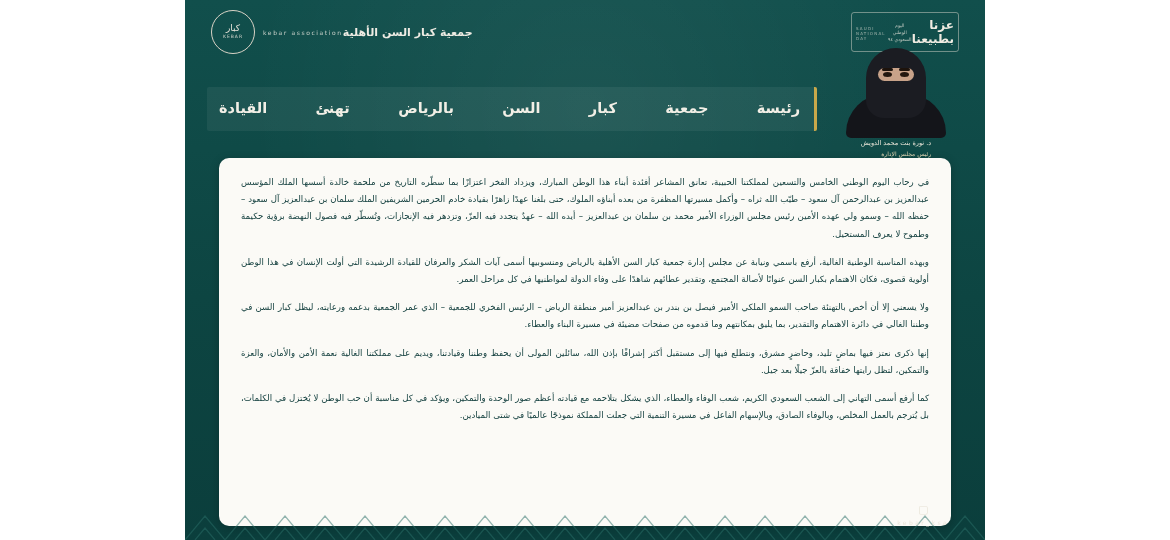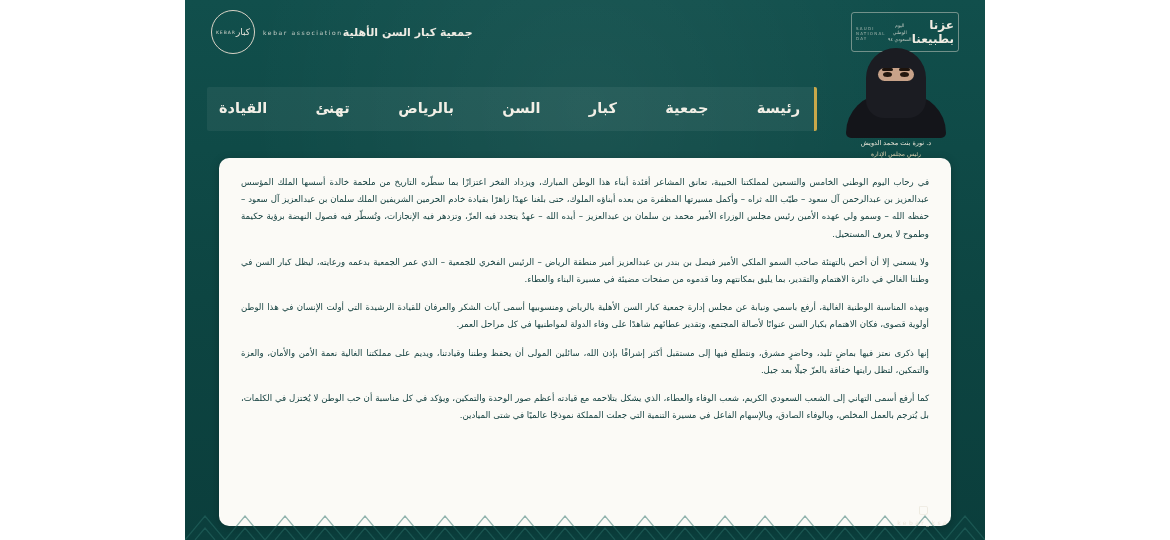--- a/index.html
+++ b/index.html
@@ -55,21 +55,21 @@
     align-items: center;
     gap: 8px;
     direction: rtl;
   }
   .logo-badge {
     width: 42px;
     height: 42px;
     border-radius: 50%;
     border: 1.4px solid #d8d3c6;
     display: flex;
-    flex-direction: row;
+    flex-direction: column;
     align-items: center;
     justify-content: center;
     color: #e9e5db;
     line-height: 1;
   }
   .logo-badge .b-ar {
     font-size: 9px;
     letter-spacing: 0.5px;
   }
   .logo-badge .b-en {
@@ -225,21 +225,20 @@
     border-radius: 2px;
   }
   .portrait .brow.l { left: 42px; }
   .portrait .brow.r { left: 59px; }
 
   .name-card {
     position: absolute;
     bottom: -4px;
     left: 50%;
     transform: translateX(-50%);
-    text-align: center;
     color: #efe9dc;
     line-height: 1.5;
   }
   .name-card .nm {
     font-size: 6.5px;
     letter-spacing: .1px;
   }
   .name-card .ttl {
     font-size: 6px;
     color: #d9cfae;
@@ -365,22 +364,22 @@
         <div class="eye r"></div>
       </div>
       <div class="name-card">
         <div class="nm">د. نورة بنت محمد الدويش</div>
         <div class="ttl">رئيس مجلس الإدارة</div>
       </div>
     </div>
 
     <div class="card">
       <p>في رحاب اليوم الوطني الخامس والتسعين لمملكتنا الحبيبة، تعانق المشاعر أفئدة أبناء هذا الوطن المبارك، ويزداد الفخر اعتزازًا بما سطّره التاريخ من ملحمة خالدة أسسها الملك المؤسس عبدالعزيز بن عبدالرحمن آل سعود – طيّب الله ثراه – وأكمل مسيرتها المظفرة من بعده أبناؤه الملوك، حتى بلغنا عهدًا زاهرًا بقيادة خادم الحرمين الشريفين الملك سلمان بن عبدالعزيز آل سعود – حفظه الله – وسمو ولي عهده الأمين رئيس مجلس الوزراء الأمير محمد بن سلمان بن عبدالعزيز – أيده الله – عهدٌ يتجدد فيه العزّ، وتزدهر فيه الإنجازات، وتُسطّر فيه فصول النهضة برؤية حكيمة وطموح لا يعرف المستحيل.</p>
+      <p>وبهذه المناسبة الوطنية الغالية، أرفع باسمي ونيابة عن مجلس إدارة جمعية كبار السن الأهلية بالرياض ومنسوبيها أسمى آيات الشكر والعرفان للقيادة الرشيدة التي أولت الإنسان في هذا الوطن أولوية قصوى، فكان الاهتمام بكبار السن عنوانًا لأصالة المجتمع، وتقدير عطائهم شاهدًا على وفاء الدولة لمواطنيها في كل مراحل العمر.</p>
       <p>ولا يسعني إلا أن أخص بالتهنئة صاحب السمو الملكي الأمير فيصل بن بندر بن عبدالعزيز أمير منطقة الرياض – الرئيس الفخري للجمعية – الذي عمر الجمعية بدعمه ورعايته، ليظل كبار السن في وطننا الغالي في دائرة الاهتمام والتقدير، بما يليق بمكانتهم وما قدموه من صفحات مضيئة في مسيرة البناء والعطاء.</p>
-      <p>وبهذه المناسبة الوطنية الغالية، أرفع باسمي ونيابة عن مجلس إدارة جمعية كبار السن الأهلية بالرياض ومنسوبيها أسمى آيات الشكر والعرفان للقيادة الرشيدة التي أولت الإنسان في هذا الوطن أولوية قصوى، فكان الاهتمام بكبار السن عنوانًا لأصالة المجتمع، وتقدير عطائهم شاهدًا على وفاء الدولة لمواطنيها في كل مراحل العمر.</p>
       <p>إنها ذكرى نعتز فيها بماضٍ تليد، وحاضرٍ مشرق، ونتطلع فيها إلى مستقبل أكثر إشراقًا بإذن الله، سائلين المولى أن يحفظ وطننا وقيادتنا، ويديم على مملكتنا الغالية نعمة الأمن والأمان، والعزة والتمكين، لتظل رايتها خفاقة بالعزّ جيلًا بعد جيل.</p>
       <p>كما أرفع أسمى التهاني إلى الشعب السعودي الكريم، شعب الوفاء والعطاء، الذي يشكل بتلاحمه مع قيادته أعظم صور الوحدة والتمكين، ويؤكد في كل مناسبة أن حب الوطن لا يُختزل في الكلمات، بل يُترجم بالعمل المخلص، وبالوفاء الصادق، وبالإسهام الفاعل في مسيرة التنمية التي جعلت المملكة نموذجًا عالميًا في شتى الميادين.</p>
     </div>
 
     <div class="footer">
       <svg class="pattern" viewBox="0 0 800 30" preserveAspectRatio="none">
         <g fill="none" stroke="#2a6f68" stroke-width="1.2">
           <path d="M0 30 L20 6 L40 30 M40 30 L60 6 L80 30 M80 30 L100 6 L120 30 M120 30 L140 6 L160 30 M160 30 L180 6 L200 30 M200 30 L220 6 L240 30 M240 30 L260 6 L280 30 M280 30 L300 6 L320 30 M320 30 L340 6 L360 30 M360 30 L380 6 L400 30 M400 30 L420 6 L440 30 M440 30 L460 6 L480 30 M480 30 L500 6 L520 30 M520 30 L540 6 L560 30 M560 30 L580 6 L600 30 M600 30 L620 6 L640 30 M640 30 L660 6 L680 30 M680 30 L700 6 L720 30 M720 30 L740 6 L760 30 M760 30 L780 6 L800 30"></path>
           <path d="M10 30 L20 18 L30 30 M50 30 L60 18 L70 30 M90 30 L100 18 L110 30 M130 30 L140 18 L150 30 M170 30 L180 18 L190 30 M210 30 L220 18 L230 30 M250 30 L260 18 L270 30 M290 30 L300 18 L310 30 M330 30 L340 18 L350 30 M370 30 L380 18 L390 30 M410 30 L420 18 L430 30 M450 30 L460 18 L470 30 M490 30 L500 18 L510 30 M530 30 L540 18 L550 30 M570 30 L580 18 L590 30 M610 30 L620 18 L630 30 M650 30 L660 18 L670 30 M690 30 L700 18 L710 30 M730 30 L740 18 L750 30 M770 30 L780 18 L790 30"></path>
         </g>

